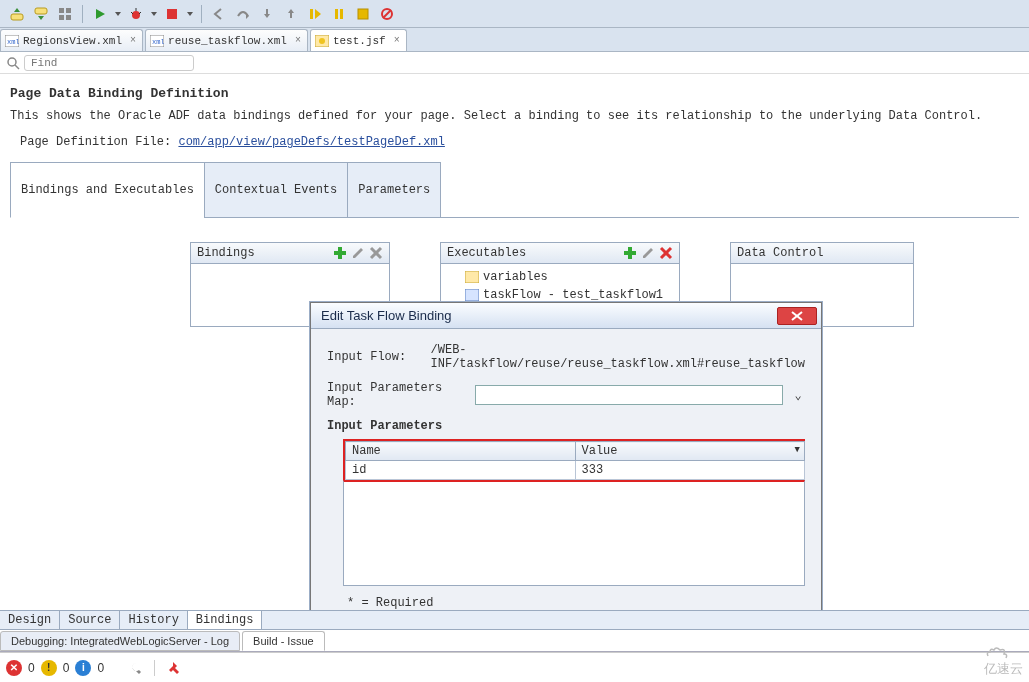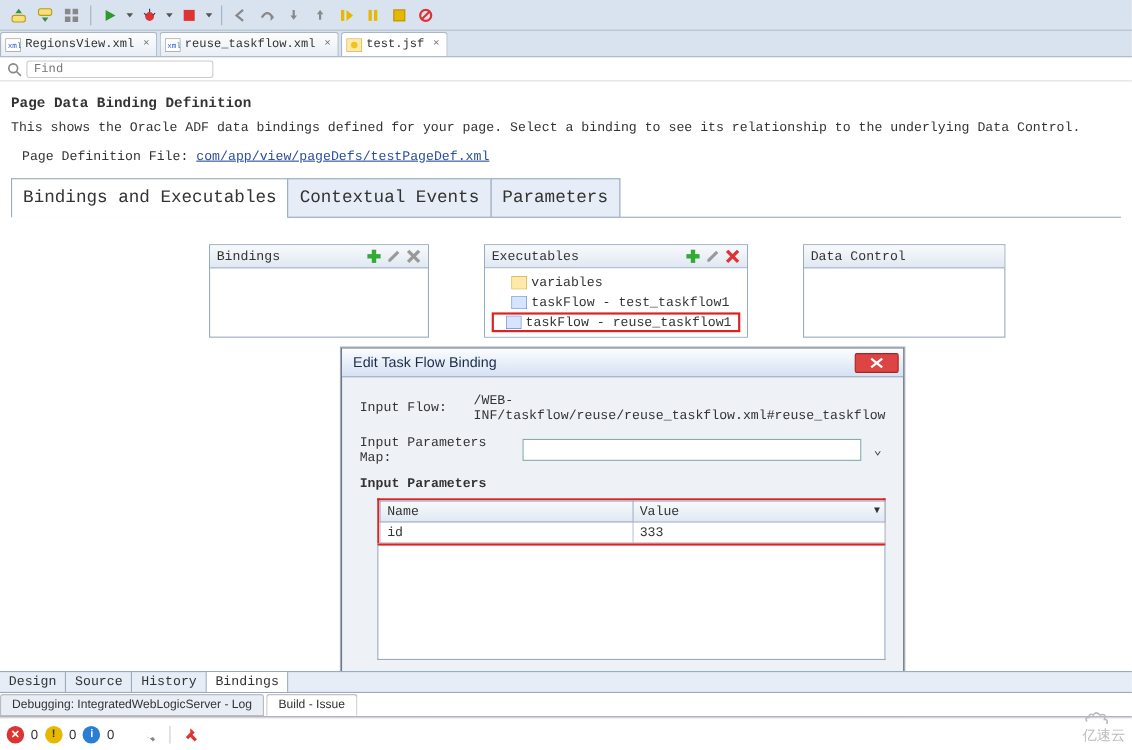--- a/index.html
+++ b/index.html
@@ -80,23 +80,23 @@
   .pagedef-line { font-family: "Courier New", monospace; font-size: 12px; margin: 4px 0 12px; padding-left: 10px; }
   .pagedef-line a { color: #2a4f9d; text-decoration: underline; }
 
   
   .inner-tabs {
     display: flex;
     border-bottom: 1px solid #9aaabf;
     margin-top: 8px;
   }
   .inner-tab {
-    padding: 8px 10px;
+    padding: 20px 10px;
     font-family: "Courier New", monospace;
-    font-size: 16px;
+    font-size: 12px;
     border: 1px solid #9aaabf;
     background: #e6edf7;
     margin-right: -1px;
     position: relative;
     bottom: -1px;
   }
   .inner-tab.active {
     background: #fff;
     border-bottom: 1px solid #fff;
   }
@@ -132,21 +132,21 @@
   .tree-indent { width: 14px; display: inline-block; }
   .tree-selected {
     border: 2px solid #d22;
     padding-right: 6px;
   }
   .dc-placeholder { color: #888; }
 
   
   .dialog {
     position: absolute;
-    left: 310px; top: 316px;
+    left: 310px; top: 302px;
     width: 512px; height: 340px;
     border: 1px solid #777;
     background: #eef1f6;
     box-shadow: 0 0 0 1px #9badc6;
   }
   .dlg-title {
     display: flex; align-items: center; justify-content: space-between;
     height: 26px;
     background: linear-gradient(#fbfdff,#d5e1f2);
     border-bottom: 1px solid #9aaabf;

